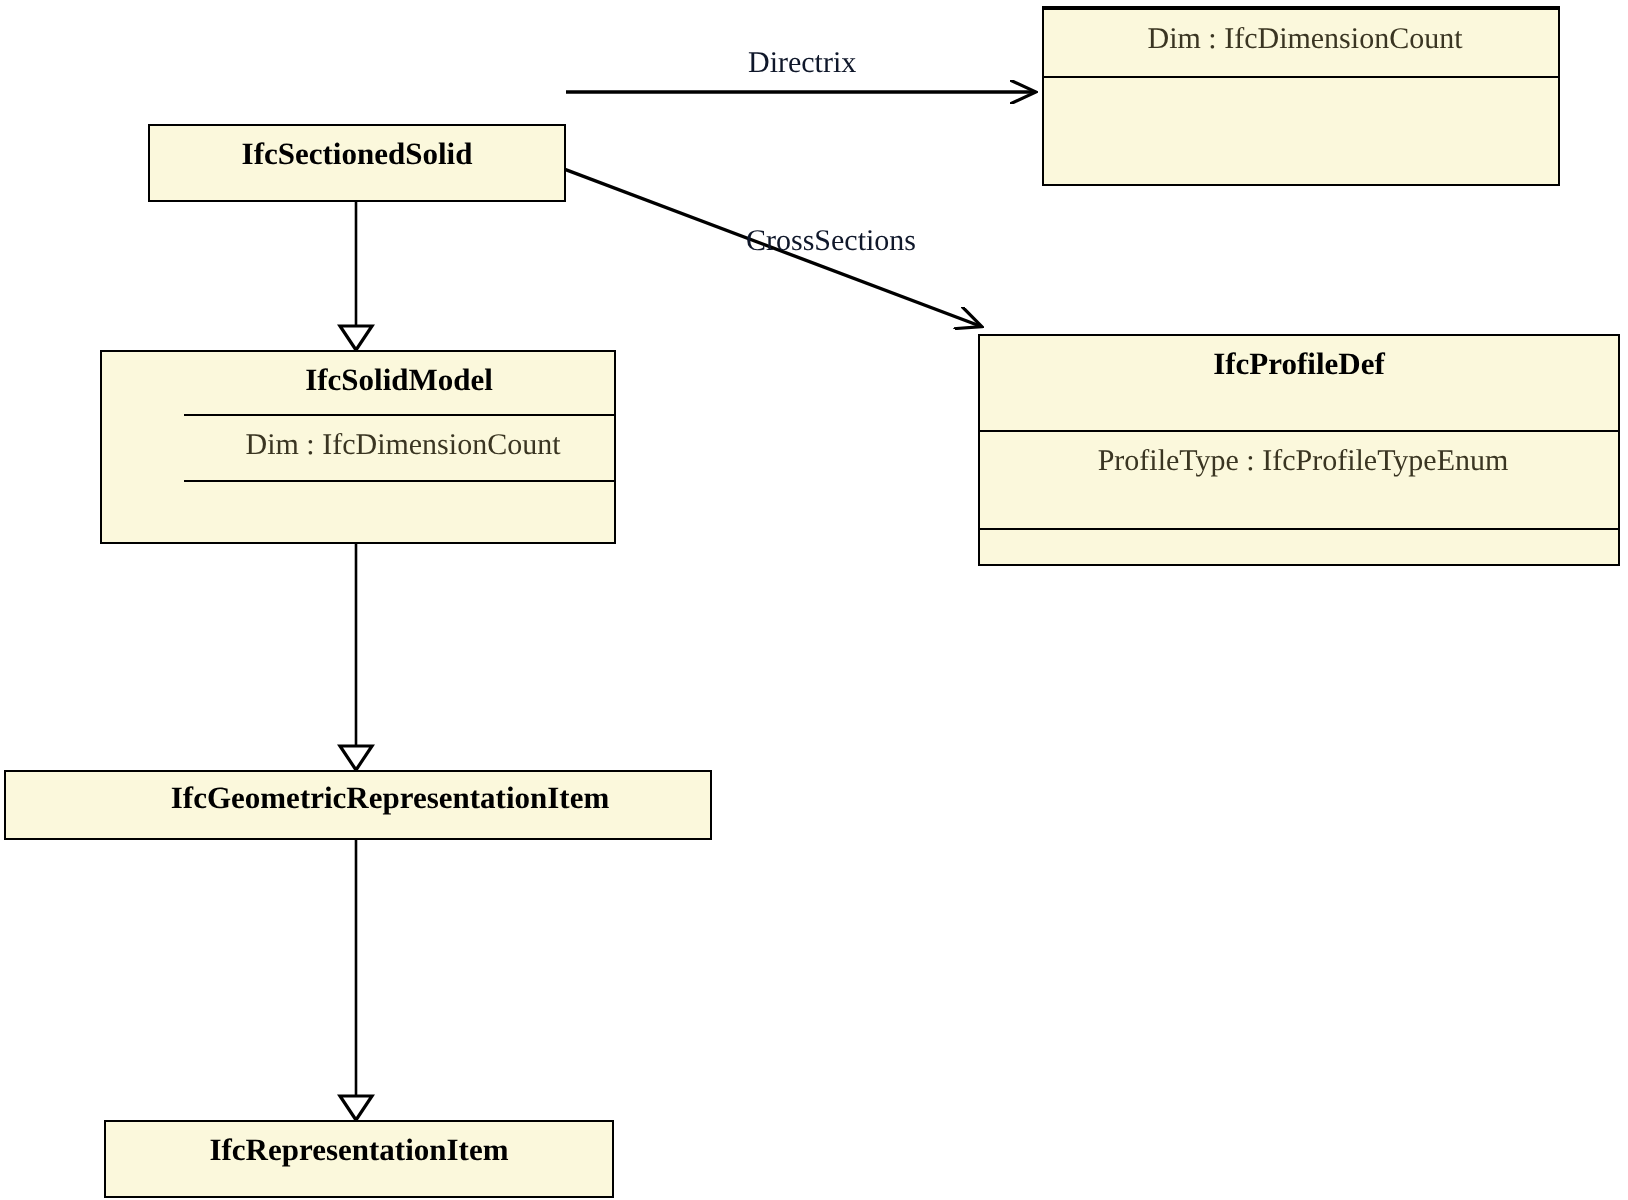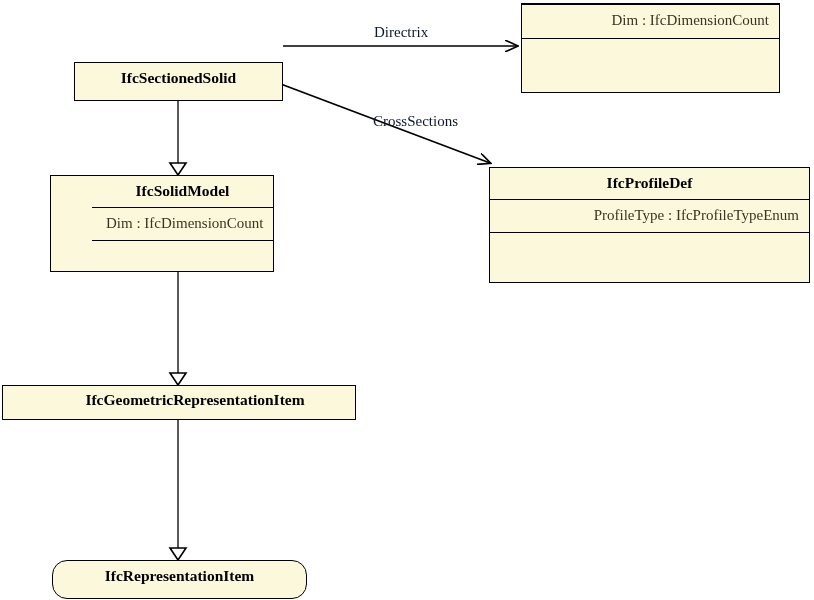--- a/index.html
+++ b/index.html
@@ -35,21 +35,21 @@
     font-size: 15.5px;
     color: #000;
     line-height: 1.0;
     padding: 7px 8px 8px 8px;
     white-space: nowrap;
   }
   .uml-attrs {
     border-top: 1.6px solid #000000;
     font-size: 15px;
     color: #3a3522;
-    text-align: right;
+    text-align: center;
     padding: 6px 10px 7px 14px;
     line-height: 1.33;
   }
   .uml-attrs .attr-line {
     white-space: nowrap;
   }
   .uml-ops {
     border-top: 1.6px solid #000000;
     height: 18px;
   }
@@ -115,37 +115,37 @@
     <div class="uml-compartment uml-title">IfcSectionedSolid</div>
   </div>
 
   <div class="uml-class" style="left:521px; top:3px; width:259px; height:90px;">
     <div class="uml-compartment uml-attrs">
       <div class="attr-line">Dim : IfcDimensionCount</div>
     </div>
     <div class="uml-compartment uml-ops"></div>
   </div>
 
-  <div class="uml-class" style="left:489px; top:167px; width:321px; height:116px;">
+  <div class="uml-class" style="left:489px; top:167px; width:321px; height:116px;gap:16px;">
     <div class="uml-compartment uml-title">IfcProfileDef</div>
     <div class="uml-compartment uml-attrs">
       <div class="attr-line">ProfileType : IfcProfileTypeEnum</div>
     </div>
     <div class="uml-compartment uml-ops"></div>
   </div>
 
-  <div class="uml-class" style="left:50px; top:175px; width:224px; height:97px;padding-left:41px;">
+  <div class="uml-class" style="left:50px; top:175px; width:258px; height:97px;padding-left:41px;">
     <div class="uml-compartment uml-title">IfcSolidModel</div>
     <div class="uml-compartment uml-attrs">
       <div class="attr-line">Dim : IfcDimensionCount</div>
     </div>
     <div class="uml-compartment uml-ops"></div>
   </div>
 
   <div class="uml-class" style="left:2px; top:385px; width:354px; height:35px;">
     <div class="uml-compartment uml-title" style="padding-top:6px;margin-left:32px;">IfcGeometricRepresentationItem</div>
   </div>
 
-  <div class="uml-class" style="left:52px; top:560px; width:255px; height:39px;border-radius:15px;">
+  <div class="uml-class" style="left:52px; top:560px; width:255px; height:39px;">
     <div class="uml-compartment uml-title">IfcRepresentationItem</div>
   </div>
 
 </div>
 
 </body></html>

